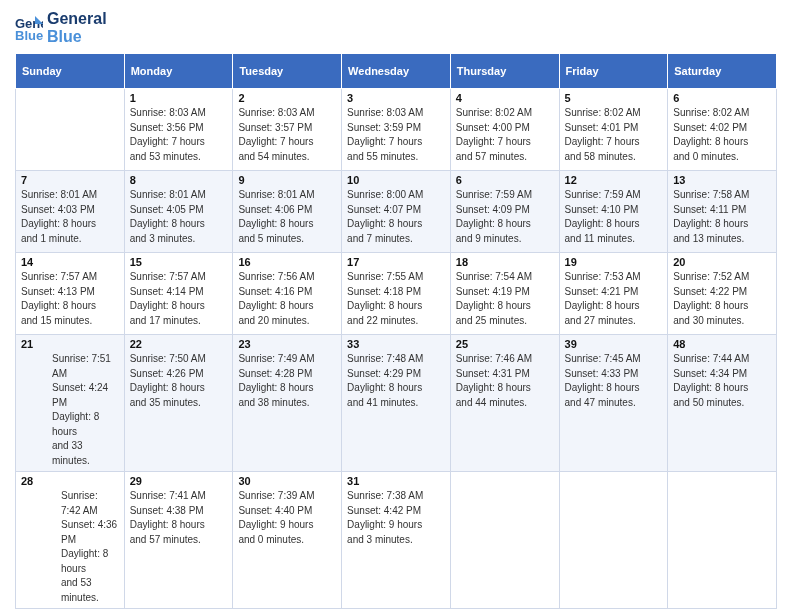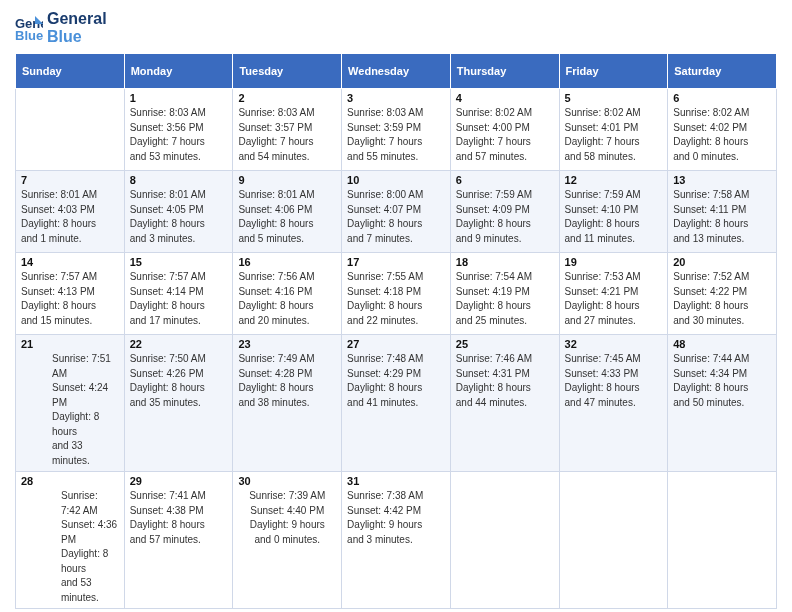--- a/index.html
+++ b/index.html
@@ -280,35 +280,35 @@
 and 35 minutes.</div>
           </td>
           <td>
             <div class="day-num">23</div>
             <div class="day-info" style="white-space: pre-line;">Sunrise: 7:49 AM
 Sunset: 4:28 PM
 Daylight: 8 hours
 and 38 minutes.</div>
           </td>
           <td>
-            <div class="day-num">27</div>
+            <div class="day-num">33</div>
             <div class="day-info" style="white-space: pre-line;">Sunrise: 7:48 AM
 Sunset: 4:29 PM
 Daylight: 8 hours
 and 41 minutes.</div>
           </td>
           <td>
             <div class="day-num">25</div>
             <div class="day-info" style="white-space: pre-line;">Sunrise: 7:46 AM
 Sunset: 4:31 PM
 Daylight: 8 hours
 and 44 minutes.</div>
           </td>
           <td>
-            <div class="day-num">32</div>
+            <div class="day-num">39</div>
             <div class="day-info" style="white-space: pre-line;">Sunrise: 7:45 AM
 Sunset: 4:33 PM
 Daylight: 8 hours
 and 47 minutes.</div>
           </td>
           <td>
             <div class="day-num">48</div>
             <div class="day-info" style="white-space: pre-line;">Sunrise: 7:44 AM
 Sunset: 4:34 PM
 Daylight: 8 hours
@@ -325,21 +325,21 @@
           </td>
           <td>
             <div class="day-num">29</div>
             <div class="day-info" style="white-space: pre-line;">Sunrise: 7:41 AM
 Sunset: 4:38 PM
 Daylight: 8 hours
 and 57 minutes.</div>
           </td>
           <td>
             <div class="day-num">30</div>
-            <div class="day-info" style="white-space: pre-line; text-align: center;">Sunrise: 7:39 AM
+            <div class="day-info" style="white-space: pre-line;">Sunrise: 7:39 AM
 Sunset: 4:40 PM
 Daylight: 9 hours
 and 0 minutes.</div>
           </td>
           <td>
             <div class="day-num">31</div>
             <div class="day-info" style="white-space: pre-line;">Sunrise: 7:38 AM
 Sunset: 4:42 PM
 Daylight: 9 hours
 and 3 minutes.</div>

